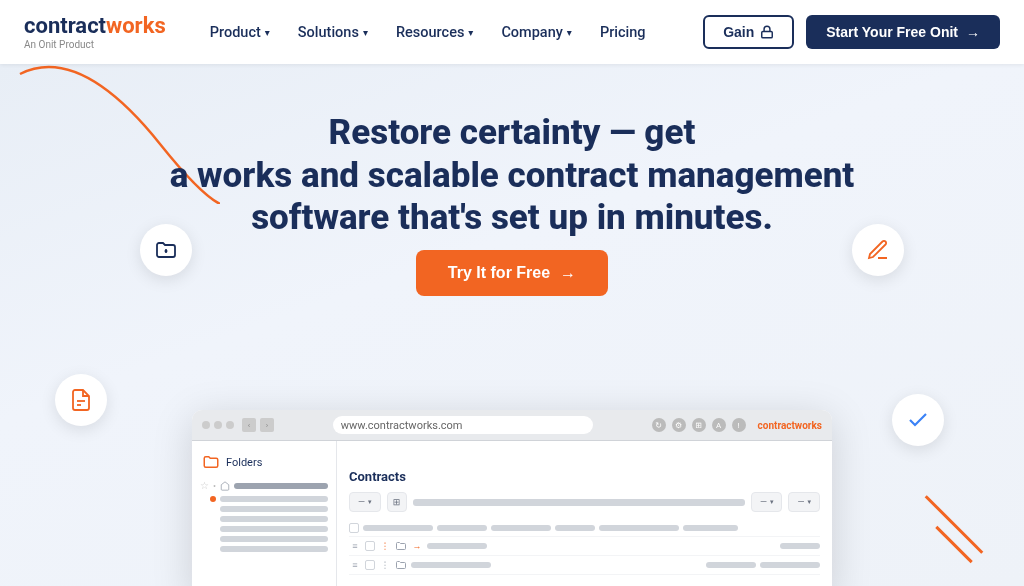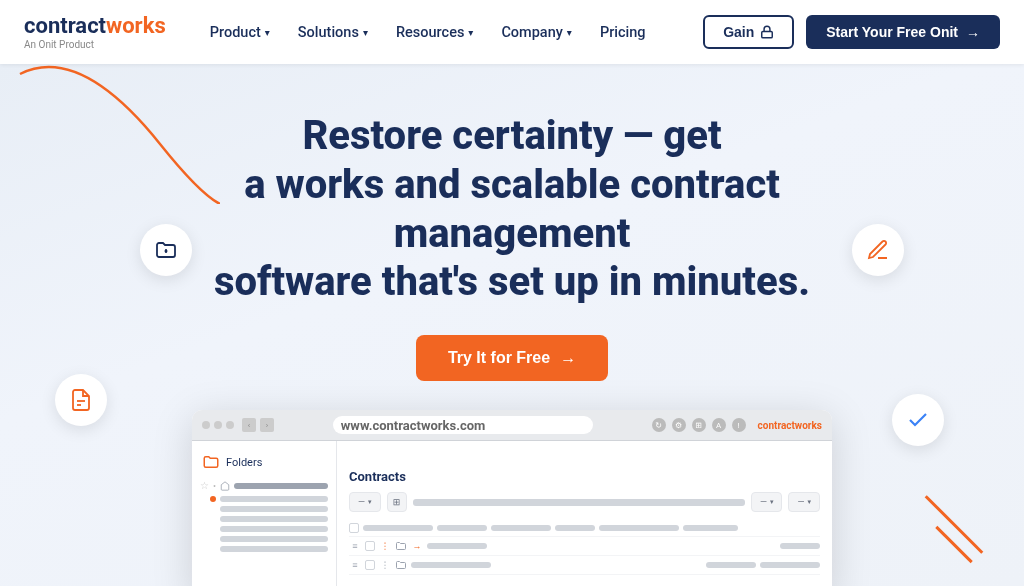--- a/index.html
+++ b/index.html
@@ -118,25 +118,25 @@
       pointer-events: none;
     }
 
     .hero-text-area {
       text-align: center;
       max-width: 700px;
       position: relative;
       z-index: 2;
     }
     .hero-title {
-      font-size: 40px;
+      font-size: 35px;
       font-weight: 800;
       color: #1a2e5a;
       line-height: 1.22;
-      margin-bottom: 28px;
+      margin-bottom: 10px;
     }
     .hero-subtitle {
       font-size: 14.5px;
       color: #4a5568;
       line-height: 1.6;
       max-width: 520px;
       margin: 0 auto 28px;
     }
     .btn-cta {
       background: #f26522;
@@ -488,21 +488,21 @@
       <div class="browser-dots">
         <div class="dot"></div>
         <div class="dot"></div>
         <div class="dot"></div>
       </div>
       <div style="display:flex;gap:4px;align-items:center;">
         <div style="width:14px;height:14px;border-radius:2px;background:#ccc;font-size:8px;display:flex;align-items:center;justify-content:center;color:#888;">‹</div>
         <div style="width:14px;height:14px;border-radius:2px;background:#ccc;font-size:8px;display:flex;align-items:center;justify-content:center;color:#888;">›</div>
       </div>
       <div class="browser-url">
-        <span style="font-size:13px;color:#666;font-weight:bold;">www.contractworks.com</span>
+        <span style="font-size:11px;color:#666;">www.contractworks.com</span>
       </div>
       <div class="browser-icons">
         <div class="browser-icon-dot" style="background:#bbb;">↻</div>
         <div class="browser-icon-dot" style="background:#bbb;">⚙</div>
         <div class="browser-icon-dot" style="background:#bbb;">⊞</div>
         <div class="browser-icon-dot" style="background:#bbb;">A</div>
         <div class="browser-icon-dot" style="background:#bbb;">!</div>
       </div>
       <div class="contractworks-logo-sm">
         <span>contract</span><span style="color:#f26522;">works</span>

